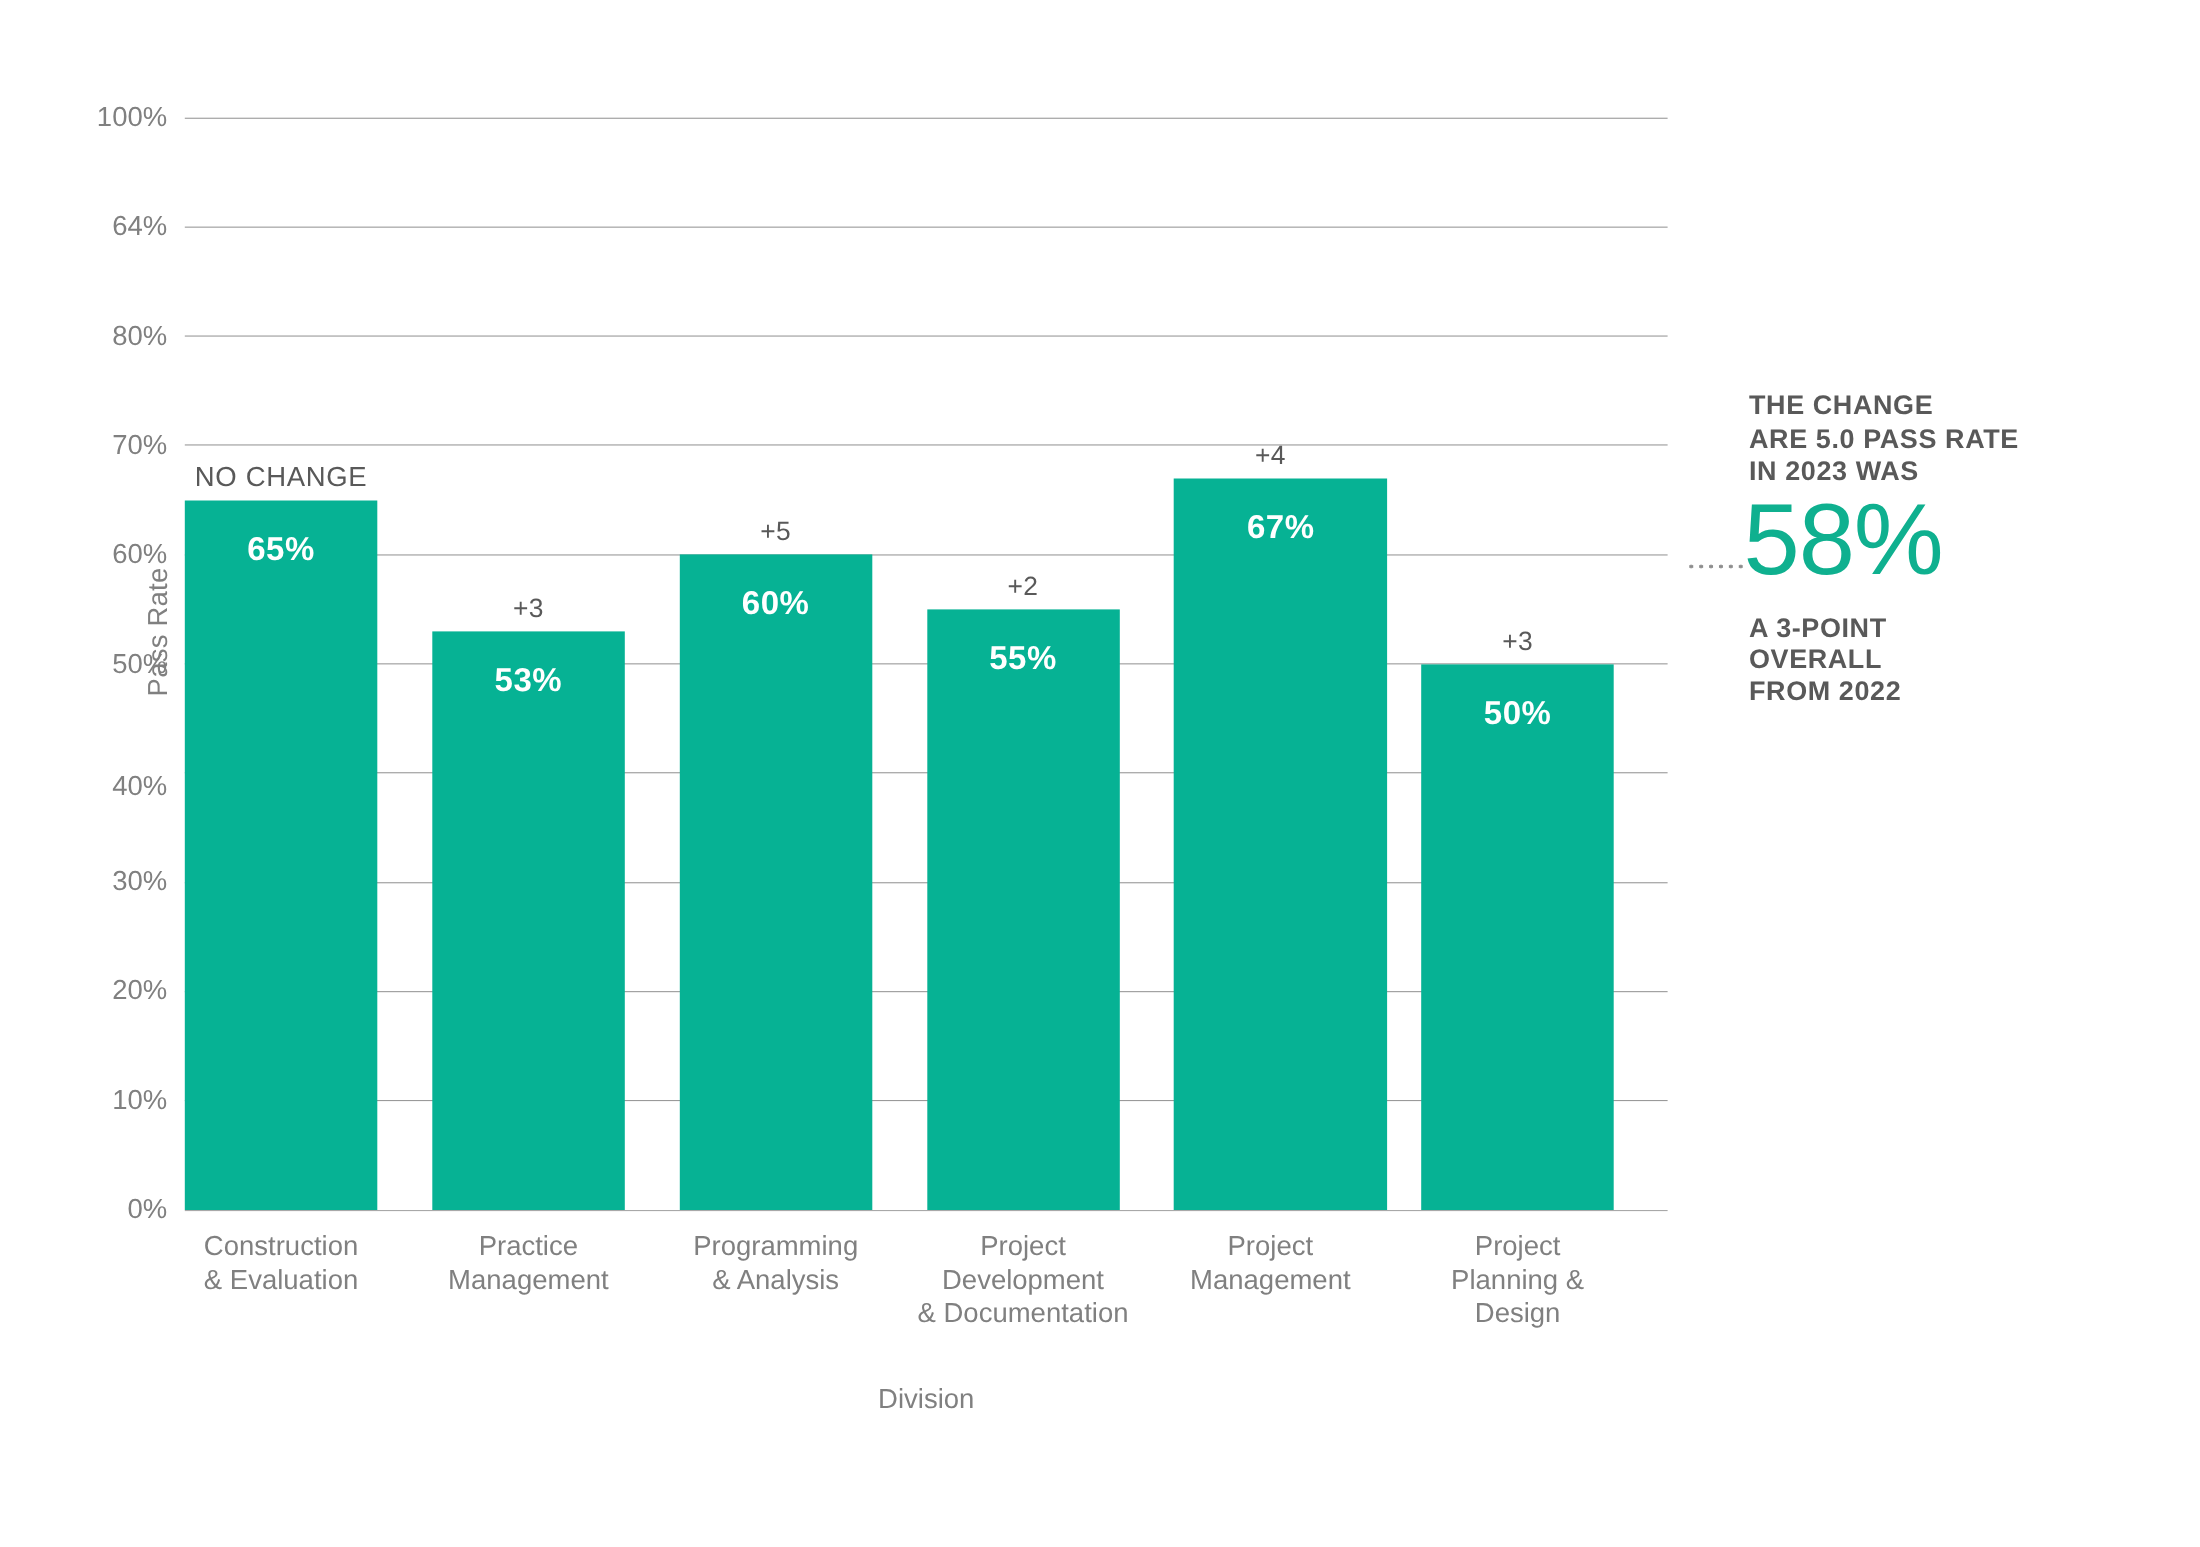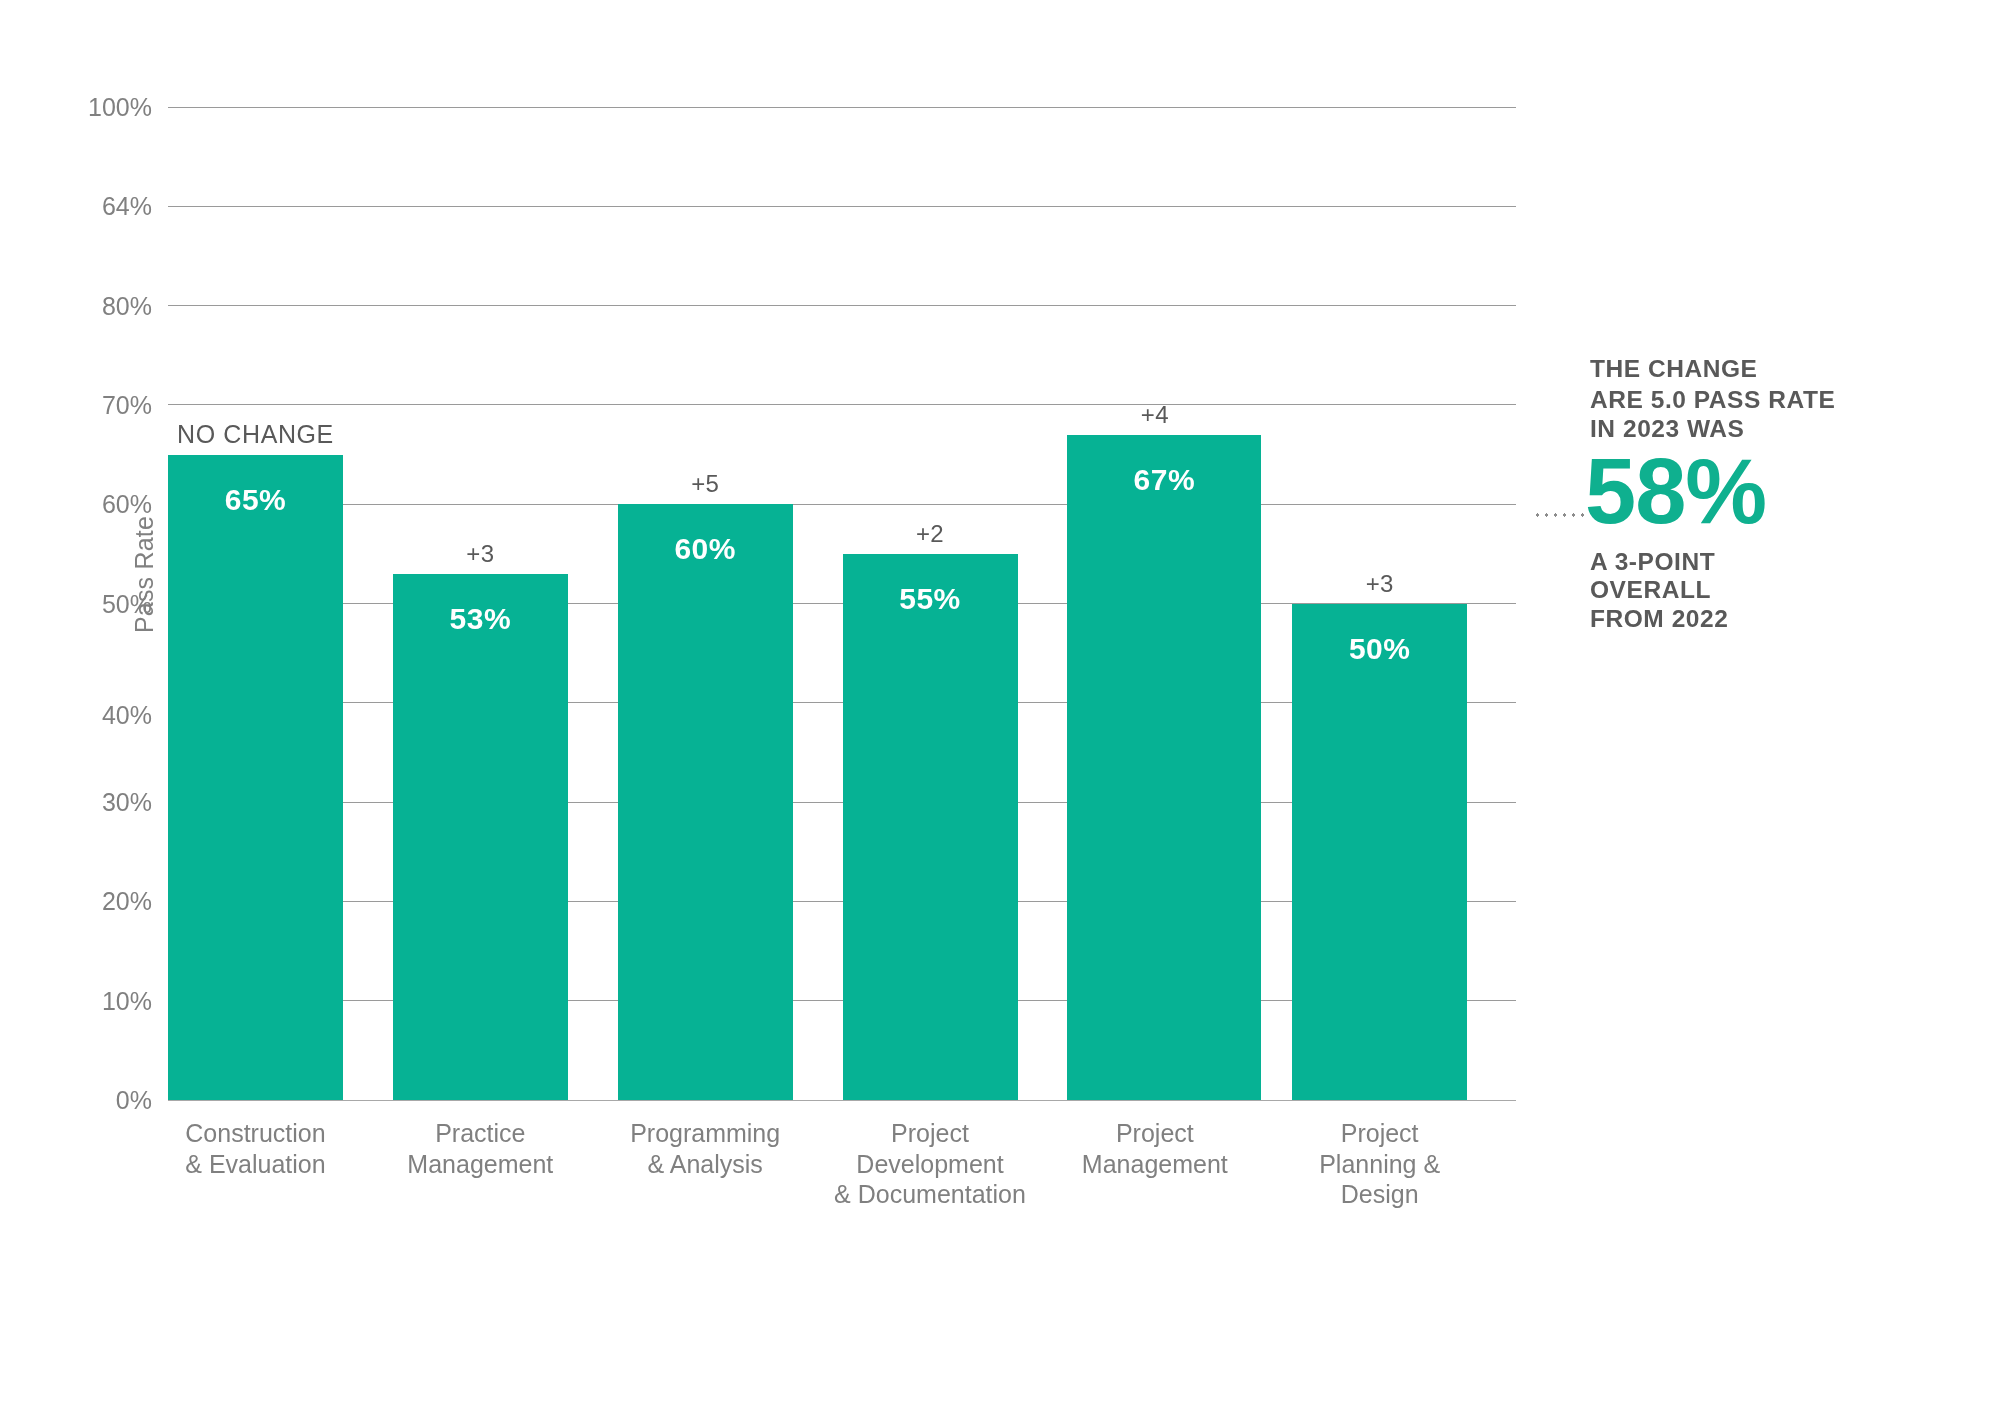--- a/index.html
+++ b/index.html
@@ -119,25 +119,25 @@
   .callout-line {
     font-size: 24.5px;
     font-weight: bold;
     color: #595959;
     letter-spacing: 0.55px;
     line-height: 1.175;
     white-space: nowrap;
   }
   #callout-big {
     font-size: 92px;
-    font-weight: bold;
+    font-weight: normal;
     color: #0fb08f;
     line-height: 0.96;
     letter-spacing: -1px;
-    margin: 4px 0 12px -5px;
+    margin: 4px 0 22px -5px;
   }
   #callout-top { margin-bottom: 2px; }
   #callout-bottom { margin-top: 2px; }
 
   .leader {
     position: absolute;
     left: 1533px;
     top: 513px;
     width: 52px;
     height: 4px;
@@ -227,20 +227,21 @@
         <div>Project</div>
         <div>Management</div>
       </div>
       <div class="xtick" style="left: 1264.17px; width: 231px; top: 1118px;">
         <div>Project</div>
         <div>Planning &amp;</div>
         <div>Design</div>
       </div>
     </div>
 
+  <div class="x-axis-title">Division</div>
 
   <div class="leader"></div>
 
   <div id="callout">
     <div class="callout-line" id="callout-top">THE CHANGE</div>
     <div class="callout-line">ARE 5.0 PASS RATE</div>
     <div class="callout-line">IN 2023 WAS</div>
     <div id="callout-big">58%</div>
     <div class="callout-line" id="callout-bottom">A 3-POINT</div>
     <div class="callout-line">OVERALL</div>

